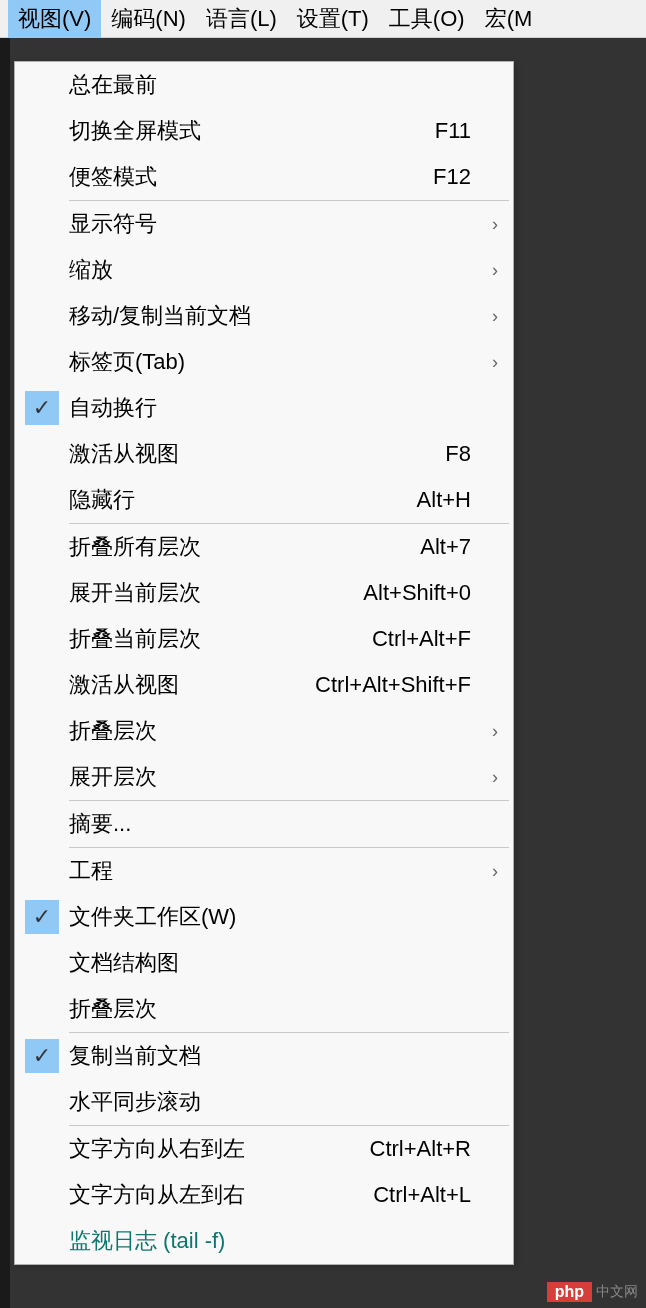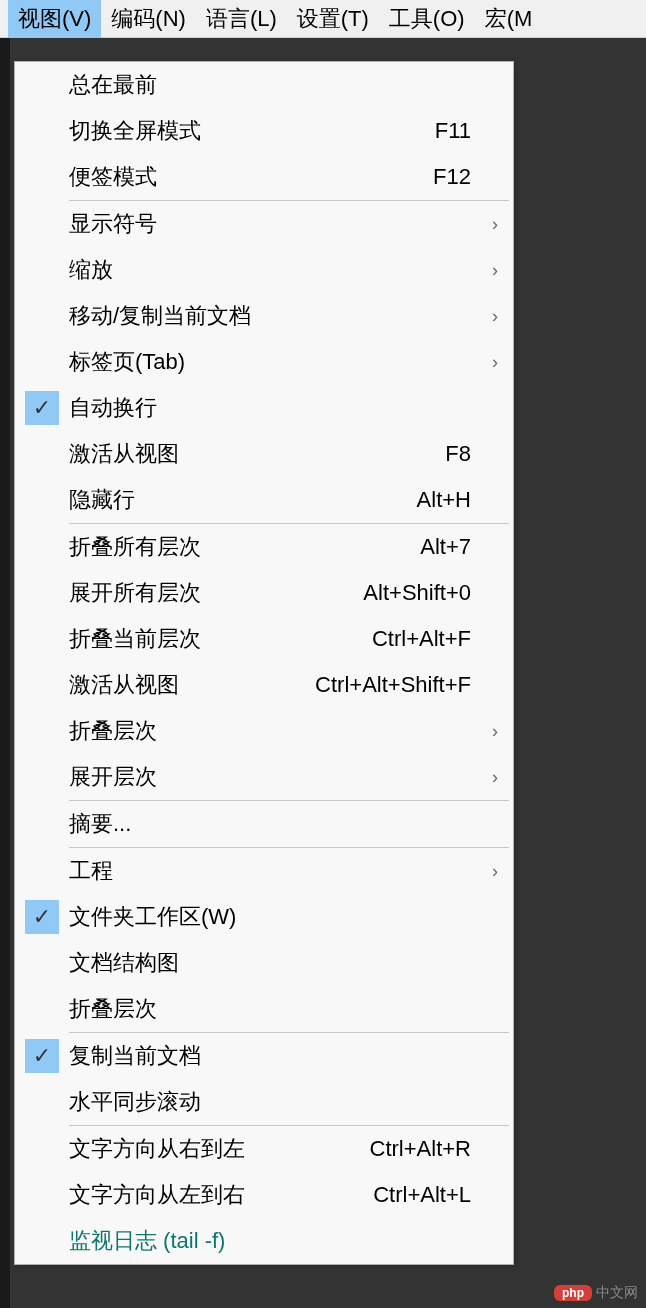--- a/index.html
+++ b/index.html
@@ -99,23 +99,23 @@
       right: 8px;
       bottom: 6px;
       display: flex;
       align-items: center;
       font-size: 14px;
       color: #888;
     }
     .watermark-badge {
       background: #d43f3a;
       color: #fff;
-      border-radius: 6px;
+      border-radius: 0;
       padding: 1px 8px;
-      font-size: 12px;
+      font-size: 16px;
       font-weight: bold;
       margin-right: 4px;
     }
     .bg-strip {
       position: absolute;
       left: 0;
       top: 38px;
       width: 10px;
       bottom: 0;
       background: #1a1a1a;
@@ -201,21 +201,21 @@
     </div>
     <div class="separator"></div>
     <div class="menu-item">
       <div class="check-col"></div>
       <div class="label-col">折叠所有层次</div>
       <div class="shortcut-col">Alt+7</div>
       <div class="arrow-col"></div>
     </div>
     <div class="menu-item">
       <div class="check-col"></div>
-      <div class="label-col">展开所有层次</div>
+      <div class="label-col">展开当前层次</div>
       <div class="shortcut-col">Alt+Shift+0</div>
       <div class="arrow-col"></div>
     </div>
     <div class="menu-item">
       <div class="check-col"></div>
       <div class="label-col">折叠当前层次</div>
       <div class="shortcut-col">Ctrl+Alt+F</div>
       <div class="arrow-col"></div>
     </div>
     <div class="menu-item">

